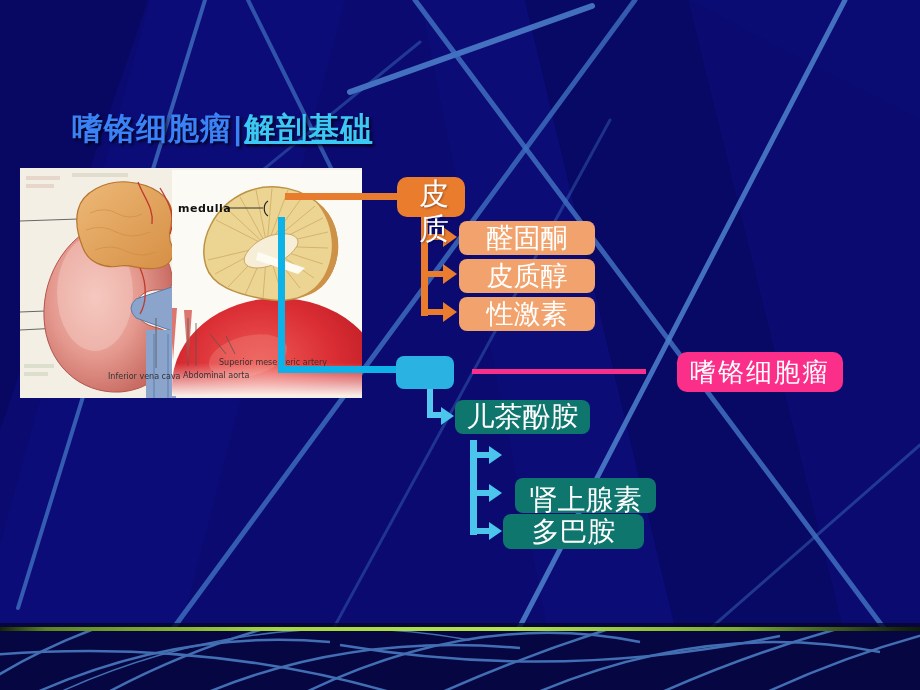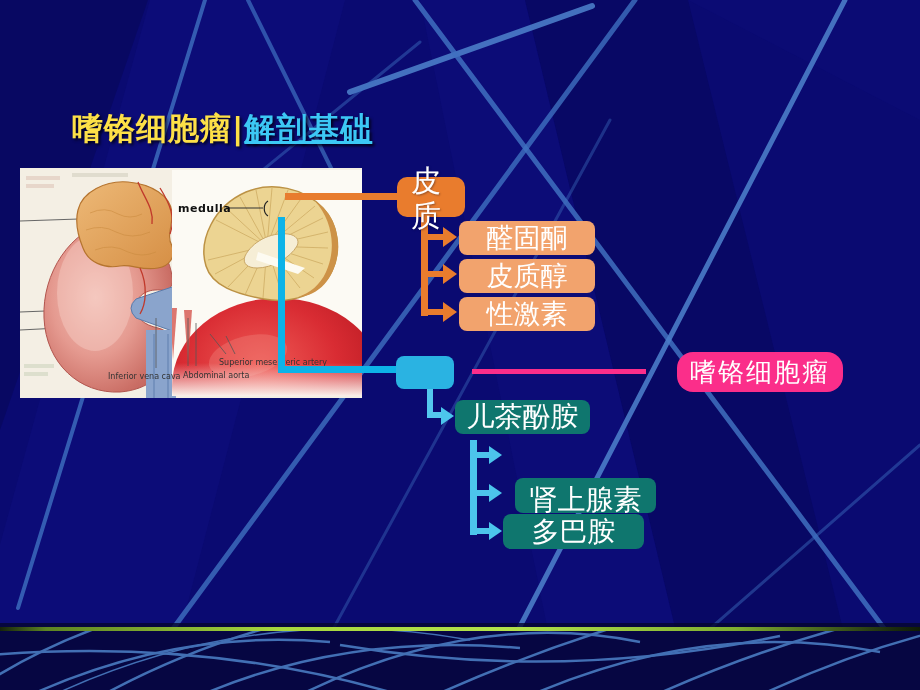--- a/index.html
+++ b/index.html
@@ -7,37 +7,38 @@
     position:relative;width:920px;height:690px;overflow:hidden;
     font-family:"DejaVu Sans","Liberation Sans",sans-serif;
     background:#0a0a71;
   }
   .bg{position:absolute;left:0;top:0;z-index:0;}
   .title{
     position:absolute;left:72px;top:108px;z-index:5;
     font-size:31px;font-weight:bold;letter-spacing:1px;white-space:nowrap;
     text-shadow:2px 2px 3px rgba(0,0,10,0.8);
   }
-  .title .pink{color:#fde047;}
+  .title .pink{color:#3b82f6;}
   .title .cyan{color:#3cc8f5;text-decoration:underline;}
   .figure{position:absolute;left:20px;top:168px;width:342px;height:230px;z-index:1;}
   .conn{position:absolute;z-index:2;}
   .box{
     position:absolute;z-index:3;display:flex;align-items:center;justify-content:center;
     color:#fff;box-sizing:border-box;
   }
   .obox-main{background:#e97c2d;border-radius:10px;}
   .obox{background:#f2a36d;border-radius:8px;font-size:27px;}
   .cbox-main{background:#2ab3e2;border-radius:8px;}
   .cbox{background:#0f766e;border-radius:8px;font-size:28px;}
-  .pbox{background:#fb2e8a;border-radius:16px;font-size:26px;letter-spacing:2px;}
+  .pbox{background:#fb2e8a;border-radius:10px;font-size:26px;letter-spacing:2px;}
   .vlabel{
     position:absolute;z-index:6;color:#fff;font-size:30px;line-height:35px;
-    width:38px;text-align:left;word-break:break-all;
+    width:38px;text-align:right;word-break:break-all;
     text-shadow:1px 1px 2px rgba(0,0,30,0.35);
+    margin-top:13px;
   }
   .bracket{position:absolute;z-index:2;}
   .bracket-o{background:#e97c2d;}
   .bracket-c{background:#4cc5ec;}
   .arrow{position:absolute;z-index:2;width:0;height:0;}
   .arrow-o{border-top:10px solid transparent;border-bottom:10px solid transparent;border-left:14px solid #e97c2d;}
   .arrow-c{border-top:9px solid transparent;border-bottom:9px solid transparent;border-left:13px solid #4cc5ec;}
   .shift-down{padding-top:9px;}
   .overflow-box{overflow:visible;}
   .overflow-label{

